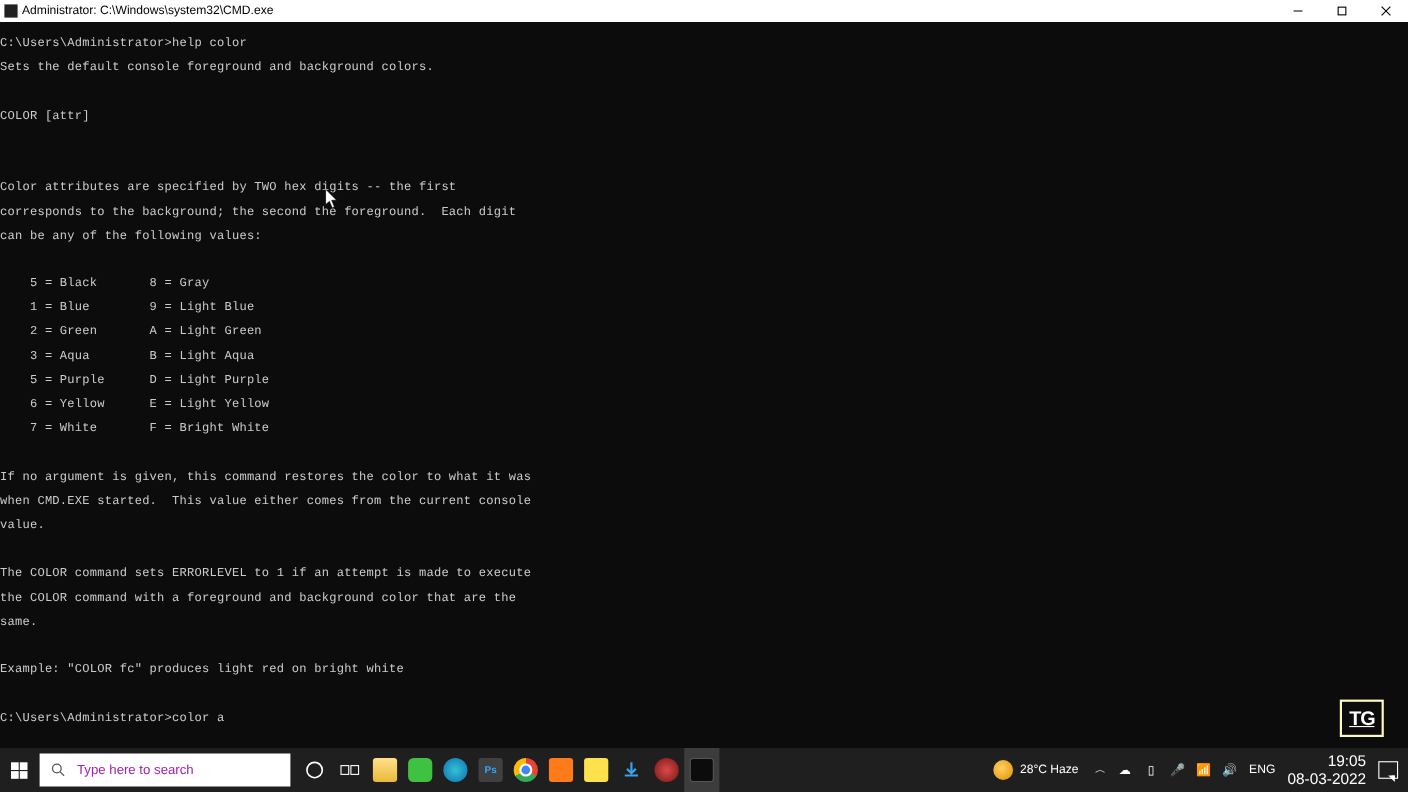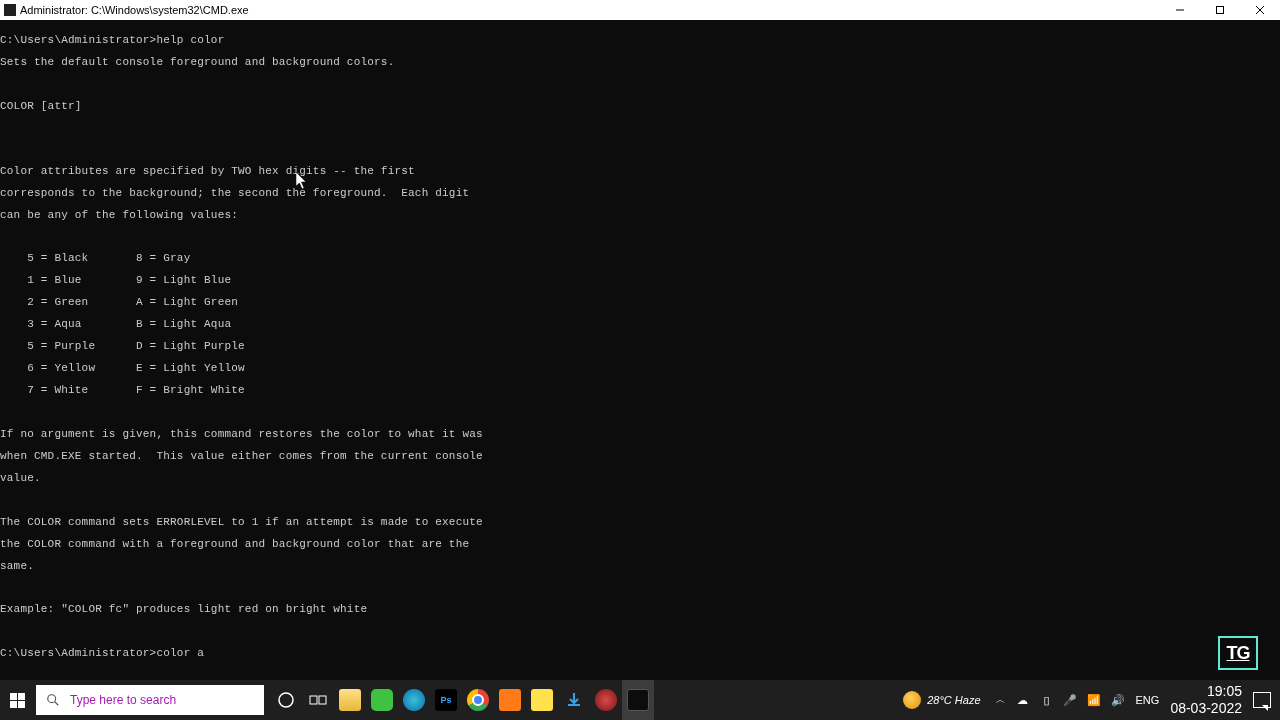--- a/index.html
+++ b/index.html
@@ -52,21 +52,21 @@
     position: absolute;
     left: 296px; top: 172px;
     pointer-events: none;
   }
   .mouse-cursor svg { width: 12px; height: 18px; }
   
   .badge {
     position: absolute;
     right: 22px; bottom: 50px;
     width: 40px; height: 34px;
-    border: 2px solid #5eead4;
+    border: 2px solid #fef9c3;
     display: flex; align-items: center; justify-content: center;
     color: #fff;
     font-family: Arial, sans-serif;
     font-weight: 900; font-size: 18px;
     letter-spacing: -1px;
     text-decoration: underline;
   }
   
   .taskbar {
     position: absolute;
@@ -108,21 +108,20 @@
   }
   .tray {
     margin-left: auto;
     display: flex; align-items: center; height: 100%;
     padding-right: 4px;
   }
   .weather {
     display: flex; align-items: center; gap: 6px;
     font-size: 11px; color: #fff;
     padding: 0 10px;
-    font-style: italic;
   }
   .weather-icon { width: 18px; height: 18px; background: radial-gradient(circle at 40% 40%, #ffd060, #e09000); border-radius: 50%; }
   .tray-item {
     padding: 0 5px;
     font-size: 11px;
     display: flex; align-items: center; justify-content: center;
     height: 100%;
   }
   .tray-time { text-align: right; font-size: 14px; line-height: 1.2; padding: 0 6px; }
   .chevron-up { font-size: 10px; }
@@ -248,21 +247,21 @@
     <div class="tb-icon">
         <div class="ico" style="background:linear-gradient(#ffe08a,#e8b838);"></div>
       </div>
     <div class="tb-icon">
         <div class="ico" style="background:#3fc241;border-radius:5px;"></div>
       </div>
     <div class="tb-icon">
         <div class="ico" style="background:radial-gradient(circle,#37c1d5,#0b6fb0);border-radius:50%;"></div>
       </div>
     <div class="tb-icon">
-        <div class="ico" style="background:#000000;color:#31a8ff;font:700 9px Arial;display:flex;align-items:center;justify-content:center;">Ps</div>
+        <div class="ico" style="background:#404040;color:#31a8ff;font:700 9px Arial;display:flex;align-items:center;justify-content:center;">Ps</div>
       </div>
     <div class="tb-icon">
         <div class="ico" style="background:conic-gradient(#ea4335 0 120deg,#34a853 120deg 240deg,#fbbc05 240deg 360deg);border-radius:50%;position:relative;">
           <div style="position:absolute;inset:5px;background:#4285f4;border-radius:50%;border:2px solid #fff;"></div>
         </div>
       </div>
     <div class="tb-icon">
         <div class="ico" style="background:#ff7b1a;"></div>
       </div>
     <div class="tb-icon">

